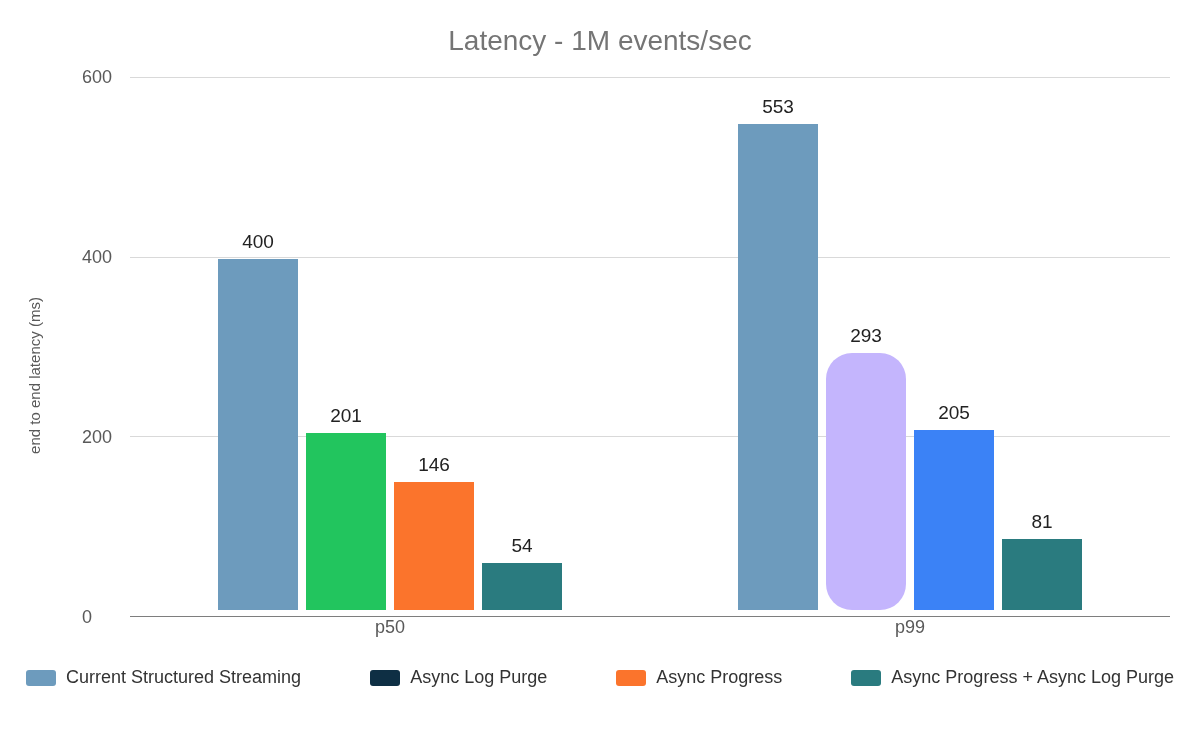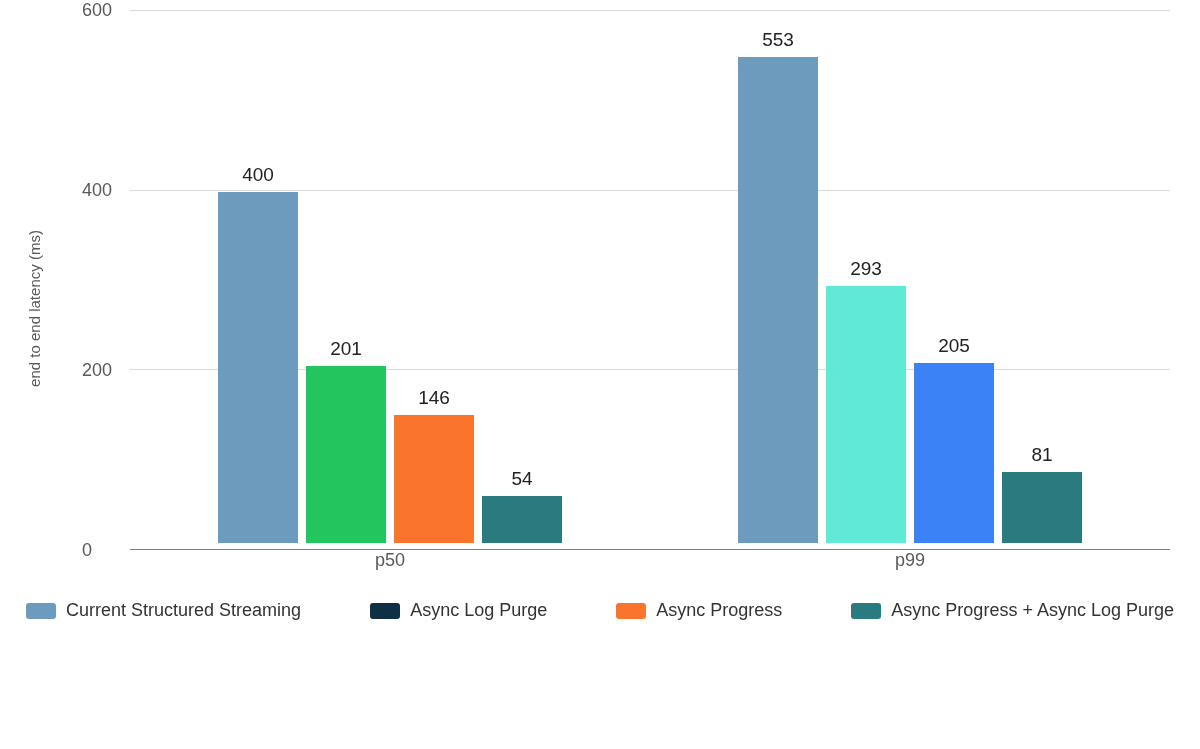--- a/index.html
+++ b/index.html
@@ -124,20 +124,21 @@
   .swatch {
     width: 30px;
     height: 16px;
     border-radius: 3px;
   }
 </style>
 </head>
 <body>
 
 <div class="chart-container">
+  <div class="title">Latency - 1M events/sec</div>
 
   <div class="plot-wrap">
     <div class="ylabel">end to end latency (ms)</div>
 
     <div id="yticks-holder">
         <div class="ytick" style="top: 540px;">0</div>
         <div class="ytick" style="top: 360px;">200</div>
         <div class="ytick" style="top: 180px;">400</div>
         <div class="ytick" style="top: 0px;">600</div>
       </div>
@@ -160,21 +161,21 @@
               <div class="bar-label">146</div>
             </div>
             <div class="bar" style="height: 9%; background: rgb(42, 123, 127);">
               <div class="bar-label">54</div>
             </div>
           </div>
           <div class="group">
             <div class="bar" style="height: 92.1667%; background: rgb(109, 155, 189);">
               <div class="bar-label">553</div>
             </div>
-            <div class="bar" style="height: 48.8333%; background: #5eead4;">
+            <div class="bar" style="height: 48.8333%; background: #c4b5fd; border-radius: 26px;">
               <div class="bar-label">293</div>
             </div>
             <div class="bar" style="height: 34.1667%; background: #3b82f6;">
               <div class="bar-label">205</div>
             </div>
             <div class="bar" style="height: 13.5%; background: rgb(42, 123, 127);">
               <div class="bar-label">81</div>
             </div>
           </div>
         </div>

